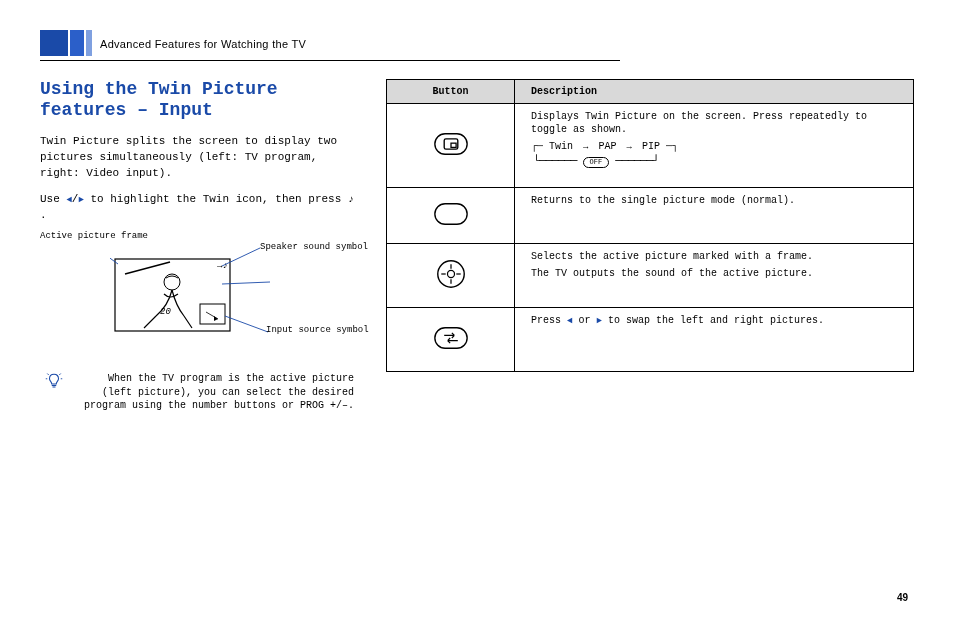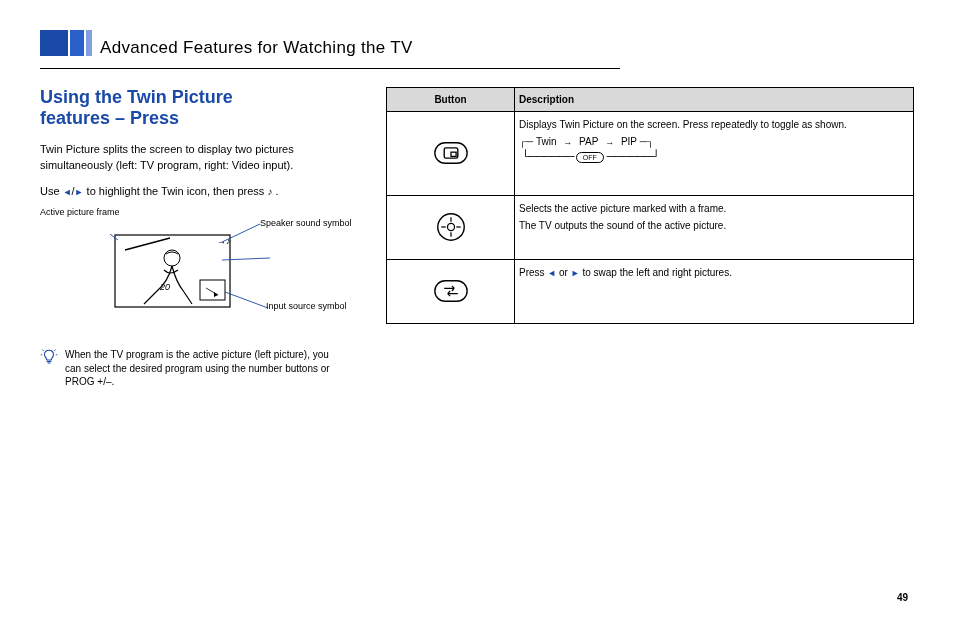--- a/index.html
+++ b/index.html
@@ -19,34 +19,35 @@
   .header-bars {
     display: flex;
     gap: 2px;
     margin-bottom: 4px;
   }
   .bar { height: 26px; }
   .bar1 { width: 28px; background: #1a4aa8; }
   .bar2 { width: 14px; background: #2b5fc9; }
   .bar3 { width: 6px;  background: #7fa0e0; }
   .chapter-title {
-    font-size: 17px;
+    font-size: 11px;
     margin: -22px 0 0 60px;
     letter-spacing: 0.3px;
   }
   .hr {
     border: none;
     border-top: 1px solid #000;
     margin-top: 10px;
     width: 580px;
   }
   .content {
     display: flex;
     margin-top: 18px;
     gap: 32px;
+    font-family: Liberation Mono, monospace;
   }
   .left-col {
     width: 320px;
     position: relative;
   }
   .right-col {
     width: 530px;
   }
   .section-heading {
     font-size: 18px;
@@ -72,21 +73,21 @@
     height: 120px;
     margin: 6px 0 0 70px;
   }
   .illus-wrap svg { position: absolute; top: 0; left: 0; }
   .callout {
     position: absolute;
     font-size: 9px;
     line-height: 1.1;
     white-space: nowrap;
   }
-  .tip-row { margin-top: 18px; }
+  .tip-row { margin-top: 18px; text-align: right; }
   .tip-icon {
     display: inline-block;
     width: 18px; height: 18px;
     vertical-align: top;
     color: #1a4aa8;
   }
   .tip-text {
     display: inline-block;
     width: 280px;
     font-size: 10px;
@@ -96,21 +97,21 @@
   }
   
   .tbl {
     border: 1px solid #000;
     border-collapse: collapse;
     width: 528px;
     font-size: 10px;
   }
   .tbl td, .tbl th {
     border: 1px solid #000;
-    padding: 6px 4px;
+    padding: 6px 16px;
     vertical-align: top;
     text-align: left;
   }
   .tbl thead th {
     background: #d9d9d9;
     font-weight: bold;
     font-size: 10px;
   }
   .tbl .col-btn { width: 128px; text-align: center; vertical-align: middle; }
   .btn-icon { width: 34px; height: 24px; }
@@ -150,21 +151,21 @@
     <div class="bar bar3"></div>
   </div>
   <div class="chapter-title">Advanced Features for Watching the TV</div>
   <hr class="hr">
 
   <div class="content">
 
     <div class="left-col">
       <div class="section-heading">
         <span>Using the Twin Picture</span><br>
-        <span>features – Press</span>
+        <span>features – Input</span>
       </div>
 
       <div class="body">
         <p>Twin Picture splits the screen to display two pictures simultaneously (left: TV program, right: Video input).</p>
 
         <div class="nav-line">
           <span>Use </span>
           <span class="tri">◄</span>/<span class="tri">►</span>
           <span> to highlight the </span>
           <span>Twin</span>
@@ -250,20 +251,30 @@
                 <span class="lbl">PIP</span>
                 <span> ─┐</span>
                 <br>
                 <span class="seq-backarrow" style="margin-left:2px;">└────── </span>
                 <span class="offbox">OFF</span>
                 <span class="seq-backarrow"> ──────┘</span>
               </div>
             </td>
           </tr>
 
+          <tr class="row-low">
+            <td class="col-btn">
+              <svg class="btn-icon" viewBox="0 0 40 26">
+                <rect x="1" y="1" width="38" height="24" rx="12" fill="#fff" stroke="#000" stroke-width="1.6"></rect>
+              </svg>
+            </td>
+            <td class="desc">
+              <p>Returns to the single picture mode (normal).</p>
+            </td>
+          </tr>
 
           <tr class="row-mid">
             <td class="col-btn">
               <svg class="btn-joystick" viewBox="0 0 34 34">
                 <circle cx="17" cy="17" r="15" fill="#fff" stroke="#000" stroke-width="1.6"></circle>
                 <circle cx="17" cy="17" r="4" fill="none" stroke="#000" stroke-width="1.4"></circle>
                 <line x1="17" y1="6" x2="17" y2="11" stroke="#000" stroke-width="1.4"></line>
                 <line x1="17" y1="23" x2="17" y2="28" stroke="#000" stroke-width="1.4"></line>
                 <line x1="6" y1="17" x2="11" y2="17" stroke="#000" stroke-width="1.4"></line>
                 <line x1="23" y1="17" x2="28" y2="17" stroke="#000" stroke-width="1.4"></line>

